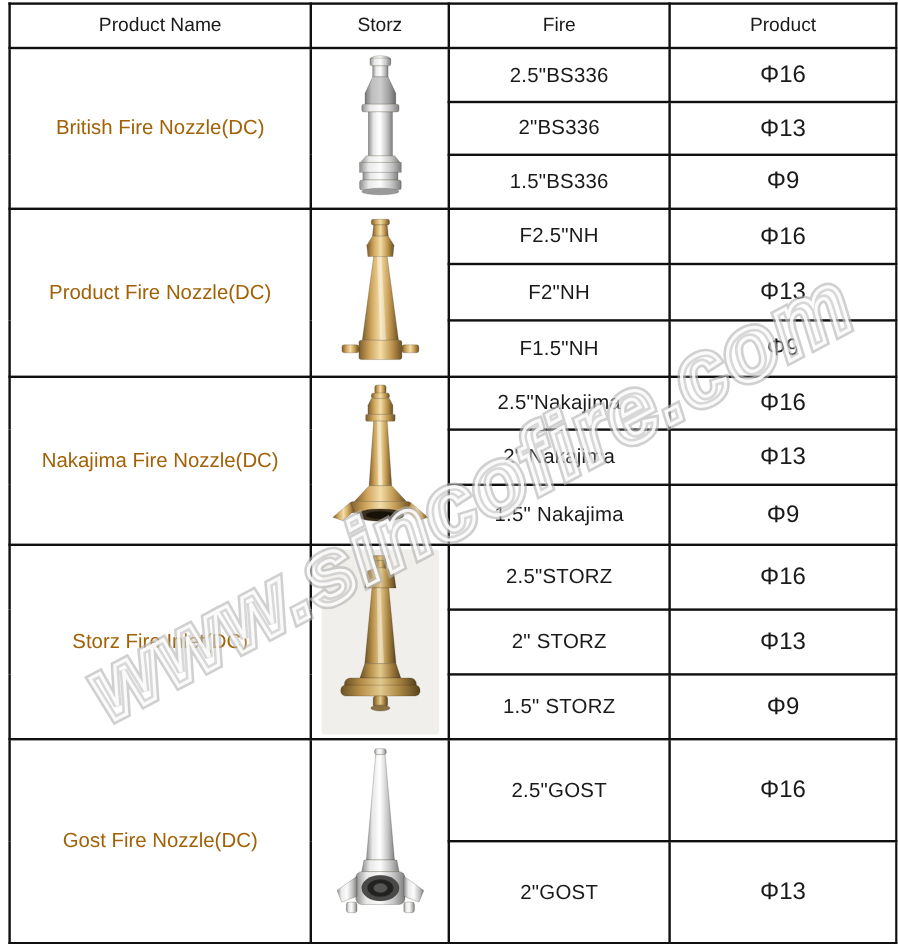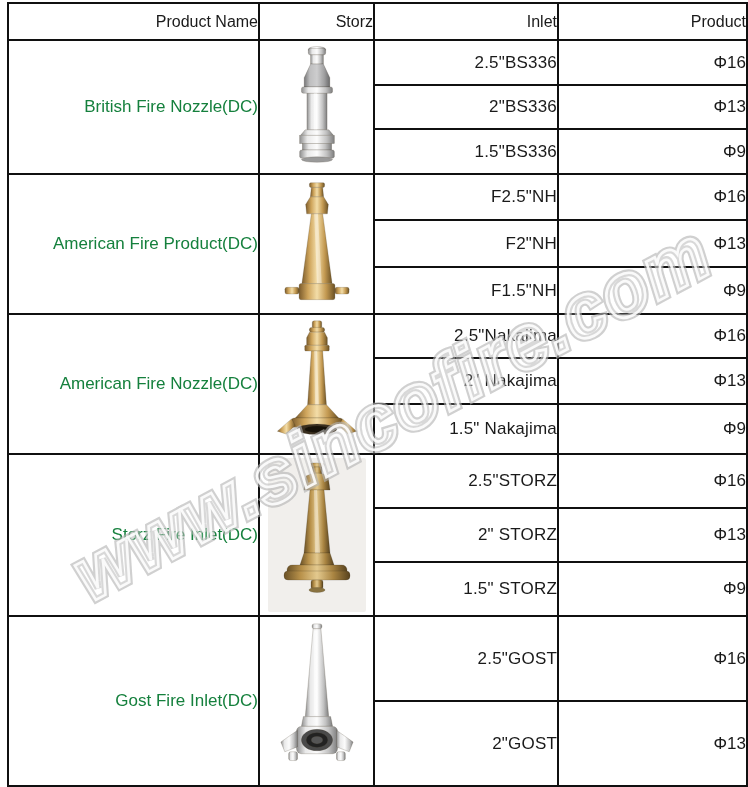--- a/index.html
+++ b/index.html
@@ -7,27 +7,27 @@
     width:748px;height:787px;position:relative;overflow:hidden;
     font-family:"Liberation Sans","DejaVu Sans",sans-serif;
     color:#1f1f1f;
   }
   table.spec{
     position:absolute;left:7px;top:2px;width:739px;height:783px;
     border-collapse:collapse;table-layout:fixed;background:#fff;
   }
   table.spec td, table.spec th{
     border:2px solid #101010;
-    text-align:right;vertical-align:middle;
+    text-align:center;vertical-align:middle;
     padding:0;background:#fff;
   }
   th.col-head{font-size:16px;font-weight:normal;color:#1a1a1a;}
-  td.name-cell{font-size:17px;color:#15803d;}
+  td.name-cell{font-size:17px;color:#a16207;}
   td.inlet-cell{font-size:17px;color:#1a1a1a;letter-spacing:0.2px;}
-  td.outlet-cell{font-size:17px;color:#1a1a1a;}
+  td.outlet-cell{font-size:20px;color:#1a1a1a;}
   td.photo-cell{vertical-align:middle;}
   .photo-wrap{display:flex;align-items:center;justify-content:center;width:100%;height:100%;}
   .nz{display:block;}
   .nz path,.nz rect,.nz ellipse{stroke:rgba(60,50,30,0.35);stroke-width:0.6;}
   .nz .noline{stroke:none;}
   
   svg.wm{
     position:absolute;left:0;top:0;width:748px;height:787px;
     pointer-events:none;z-index:10;
   }
@@ -72,21 +72,21 @@
     <col style="width:251px">
       <col style="width:115px">
       <col style="width:184px">
       <col style="width:189px">
   </colgroup>
 
   <tbody>
       <tr style="height:37px">
     <th class="col-head">Product Name</th>
     <th class="col-head">Storz</th>
-    <th class="col-head">Inlet</th>
+    <th class="col-head">Fire</th>
     <th class="col-head">Product</th>
   </tr>
 
   <tr style="height:45px">
     <td rowspan="3" class="name-cell">British Fire Nozzle(DC)</td>
     <td rowspan="3" class="photo-cell">
       <div class="photo-wrap">
         <svg class="nz" width="94" height="128" viewBox="0 0 100 140">
           <ellipse cx="50" cy="7" rx="9.5" ry="3.2" fill="url(#chromeG)"></ellipse>
           <rect x="40.5" y="6" width="19" height="7" rx="2" fill="url(#chromeG)"></rect>
@@ -110,21 +110,21 @@
   <tr style="height:44px">
     <td class="inlet-cell">2"BS336</td>
     <td class="outlet-cell">Φ13</td>
   </tr>
   <tr style="height:45px">
     <td class="inlet-cell">1.5"BS336</td>
     <td class="outlet-cell">Φ9</td>
   </tr>
 
   <tr style="height:46px">
-    <td rowspan="3" class="name-cell">American Fire Product(DC)</td>
+    <td rowspan="3" class="name-cell">Product Fire Nozzle(DC)</td>
     <td rowspan="3" class="photo-cell">
       <div class="photo-wrap">
         <svg class="nz" width="96" height="132" viewBox="0 0 100 140">
           <rect x="42" y="5" width="16" height="5" rx="1.5" fill="url(#brassG)"></rect>
           <path d="M44,10 L56,10 L57,20 L43,20 Z" fill="url(#brassG)"></path>
           <path d="M43,20 L57,20 L62,28 L61,38 L39,38 L38,28 Z" fill="url(#brassG)"></path>
           <path d="M44,38 L56,38 L66,112 L34,112 Z" fill="url(#brassG)"></path>
           <path d="M47,38 L51,38 L55,112 L50,112 Z" fill="rgba(255,255,255,0.4)" class="noline"></path>
           <rect x="31" y="112" width="38" height="17" rx="2" fill="url(#brassG)"></rect>
           <rect x="16" y="116" width="15" height="7" rx="2" fill="url(#brassG)"></rect>
@@ -138,21 +138,21 @@
   <tr style="height:47px">
     <td class="inlet-cell">F2"NH</td>
     <td class="outlet-cell">Φ13</td>
   </tr>
   <tr style="height:47px">
     <td class="inlet-cell">F1.5"NH</td>
     <td class="outlet-cell">Φ9</td>
   </tr>
 
   <tr style="height:44px">
-    <td rowspan="3" class="name-cell">American Fire Nozzle(DC)</td>
+    <td rowspan="3" class="name-cell">Nakajima Fire Nozzle(DC)</td>
     <td rowspan="3" class="photo-cell">
       <div class="photo-wrap">
         <svg class="nz" width="96" height="132" viewBox="0 0 100 140">
           <rect x="45" y="3" width="10" height="8" rx="2" fill="url(#brassG)"></rect>
           <rect x="42" y="10" width="16" height="5" rx="2" fill="url(#brassG)"></rect>
           <path d="M42,15 L58,15 L61,21 L61,29 L39,29 L39,21 Z" fill="url(#brassG)"></path>
           <rect x="37" y="29" width="26" height="6" rx="1" fill="url(#brassG)"></rect>
           <path d="M44,35 L56,35 L60,92 L40,92 Z" fill="url(#brassG)"></path>
           <path d="M47,35 L50,35 L52,92 L48,92 Z" fill="rgba(255,255,255,0.4)" class="noline"></path>
           <path d="M40,92 L60,92 L73,106 L27,106 Z" fill="url(#brassG)"></path>
@@ -201,21 +201,21 @@
   <tr style="height:54px">
     <td class="inlet-cell">2" STORZ</td>
     <td class="outlet-cell">Φ13</td>
   </tr>
   <tr style="height:54px">
     <td class="inlet-cell">1.5" STORZ</td>
     <td class="outlet-cell">Φ9</td>
   </tr>
 
   <tr style="height:85px">
-    <td rowspan="2" class="name-cell">Gost Fire Inlet(DC)</td>
+    <td rowspan="2" class="name-cell">Gost Fire Nozzle(DC)</td>
     <td rowspan="2" class="photo-cell">
       <div class="photo-wrap">
         <svg class="nz" width="98" height="164" viewBox="0 0 100 168">
           <rect x="45" y="5" width="10" height="5" rx="2" fill="url(#chromeG)"></rect>
           <path d="M46,10 L54,10 L62,100 L38,100 Z" fill="url(#chromeG)"></path>
           <rect x="47" y="12" width="3.5" height="86" fill="rgba(255,255,255,0.55)" class="noline"></rect>
           <path d="M36,100 L64,100 L66,110 L34,110 Z" fill="url(#chromeG)"></path>
           <rect x="29" y="110" width="42" height="28" rx="5" fill="url(#chromeG)"></rect>
           <path d="M30,114 L13,126 L17,136 L30,131 Z" fill="url(#chromeG)"></path>
           <path d="M70,114 L87,126 L83,136 L70,131 Z" fill="url(#chromeG)"></path>

